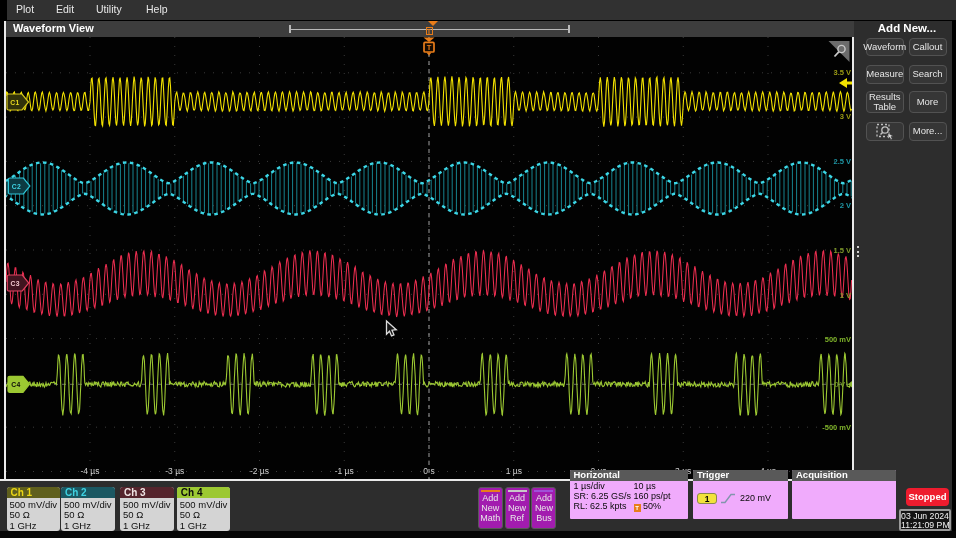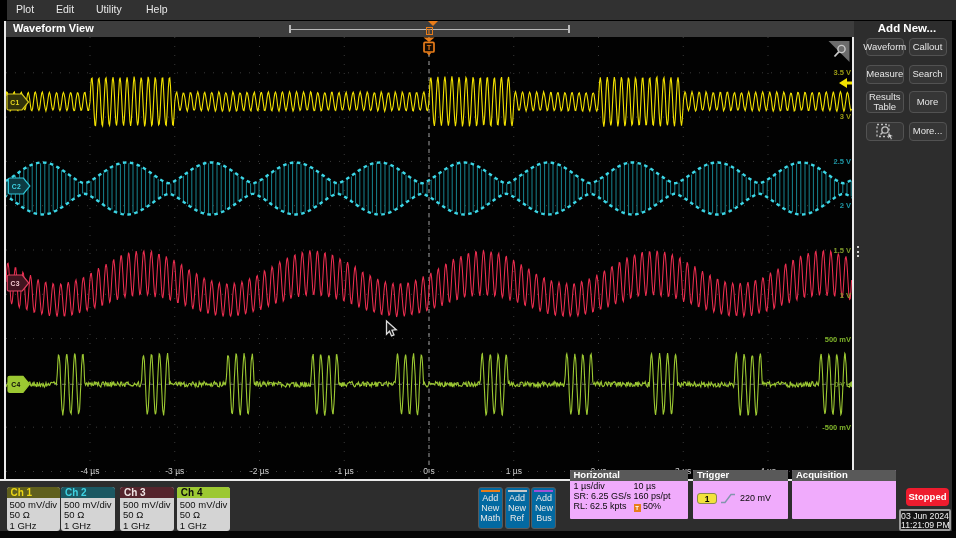--- a/index.html
+++ b/index.html
@@ -10,21 +10,21 @@
 #tabbar{left:4px;top:21px;width:850px;height:16px;background:#3d3d3d;color:#fff;font-size:11px;font-weight:bold}
 #wfblack{left:6px;top:37px;width:846px;height:443px;background:#020202}
 .wline{background:#e9e9e9}
 #rightpanel{left:854px;top:21px;width:98px;height:517px;background:#2d2d2d}
 #bottombar{left:0;top:481px;width:854px;height:50px;background:#2d2d2d}
 #bottomblack{left:0;top:531px;width:956px;height:7px;background:#060606}
 .rbtn{position:absolute;background:#363636;border:1px solid #525252;border-radius:4px;color:#e6e6e6;font-size:9.5px;display:flex;align-items:center;justify-content:center;text-align:center;line-height:10.5px}
 .badge{position:absolute;width:53.5px;height:44px;border-radius:3px;overflow:hidden;background:#d4d4d4}
 .bhead{height:11px;font-size:10px;font-weight:bold;padding:0 0 0 4px;line-height:11px}
 .bbody{font-size:9.5px;color:#101010;padding:1.5px 0 0 3px;line-height:10.6px;white-space:nowrap}
-.addbtn{position:absolute;width:25px;height:42px;background:#0369a1;border:1px solid #595959;border-radius:3px;color:#e8e8e8;font-size:9px;text-align:center;line-height:10px}
+.addbtn{position:absolute;width:25px;height:42px;background:#a21caf;border:1px solid #595959;border-radius:3px;color:#e8e8e8;font-size:9px;text-align:center;line-height:10px}
 .tline{position:absolute;left:2px;top:2px;width:19px;height:2.5px}
 .panel{position:absolute;top:470px;height:49px;background:#f0abfc;border-radius:1px;overflow:hidden}
 .phead{height:10.5px;background:#595959;color:#fff;font-size:9.5px;font-weight:bold;line-height:10.5px;padding-left:4px}
 .pbody{font-size:9px;color:#0a0a0a;line-height:10.2px;padding:0 0 0 4px;position:relative}
 #stopped{left:906px;top:488px;width:43px;height:17.5px;background:#ee1c2e;border-radius:4px;color:#fff;font-weight:bold;font-size:9.5px;text-align:center;line-height:17.5px}
 #datebox{left:899px;top:509px;width:52px;height:22px;background:#141414;border:2px solid #9a9a9a;border-radius:2px;color:#f2f2f2;font-size:8.7px;text-align:center;line-height:9.3px;padding-top:0.5px;white-space:nowrap}
 .dot{position:absolute;width:2px;height:2px;background:#cfcfcf;left:856.5px}
 </style></head><body>
 <div id="root">
 <div id="menubar" class="abs">

